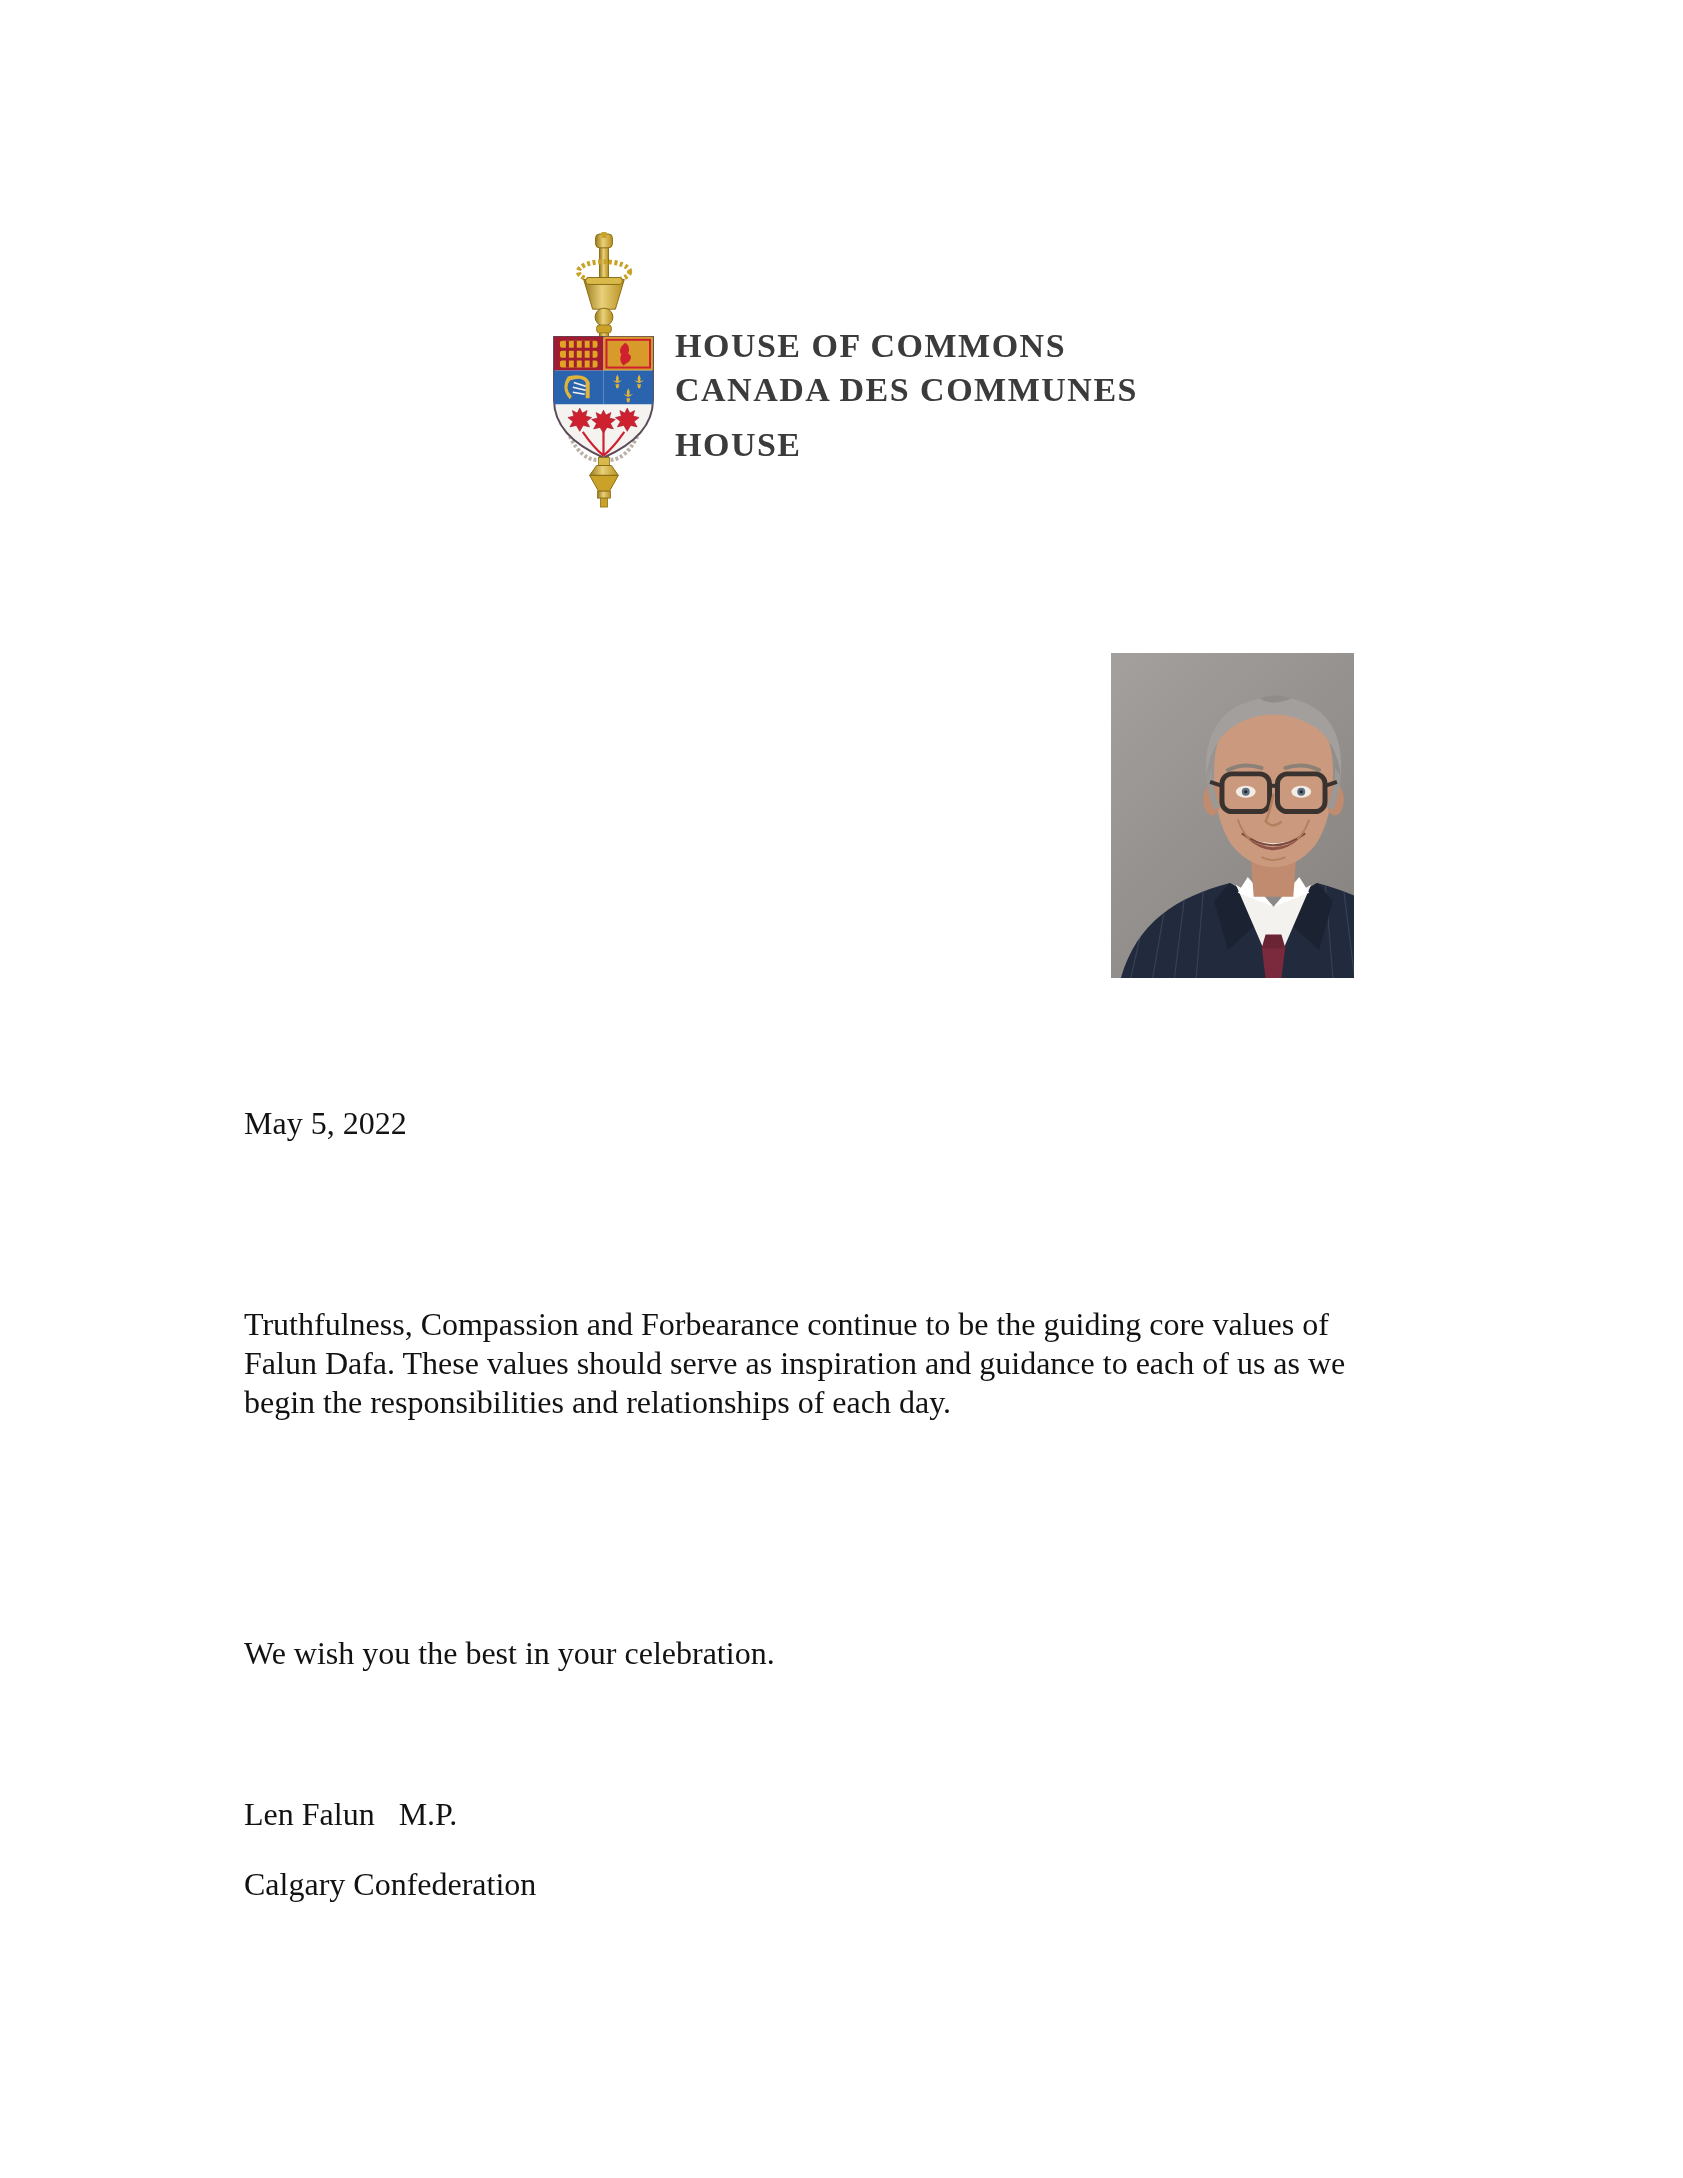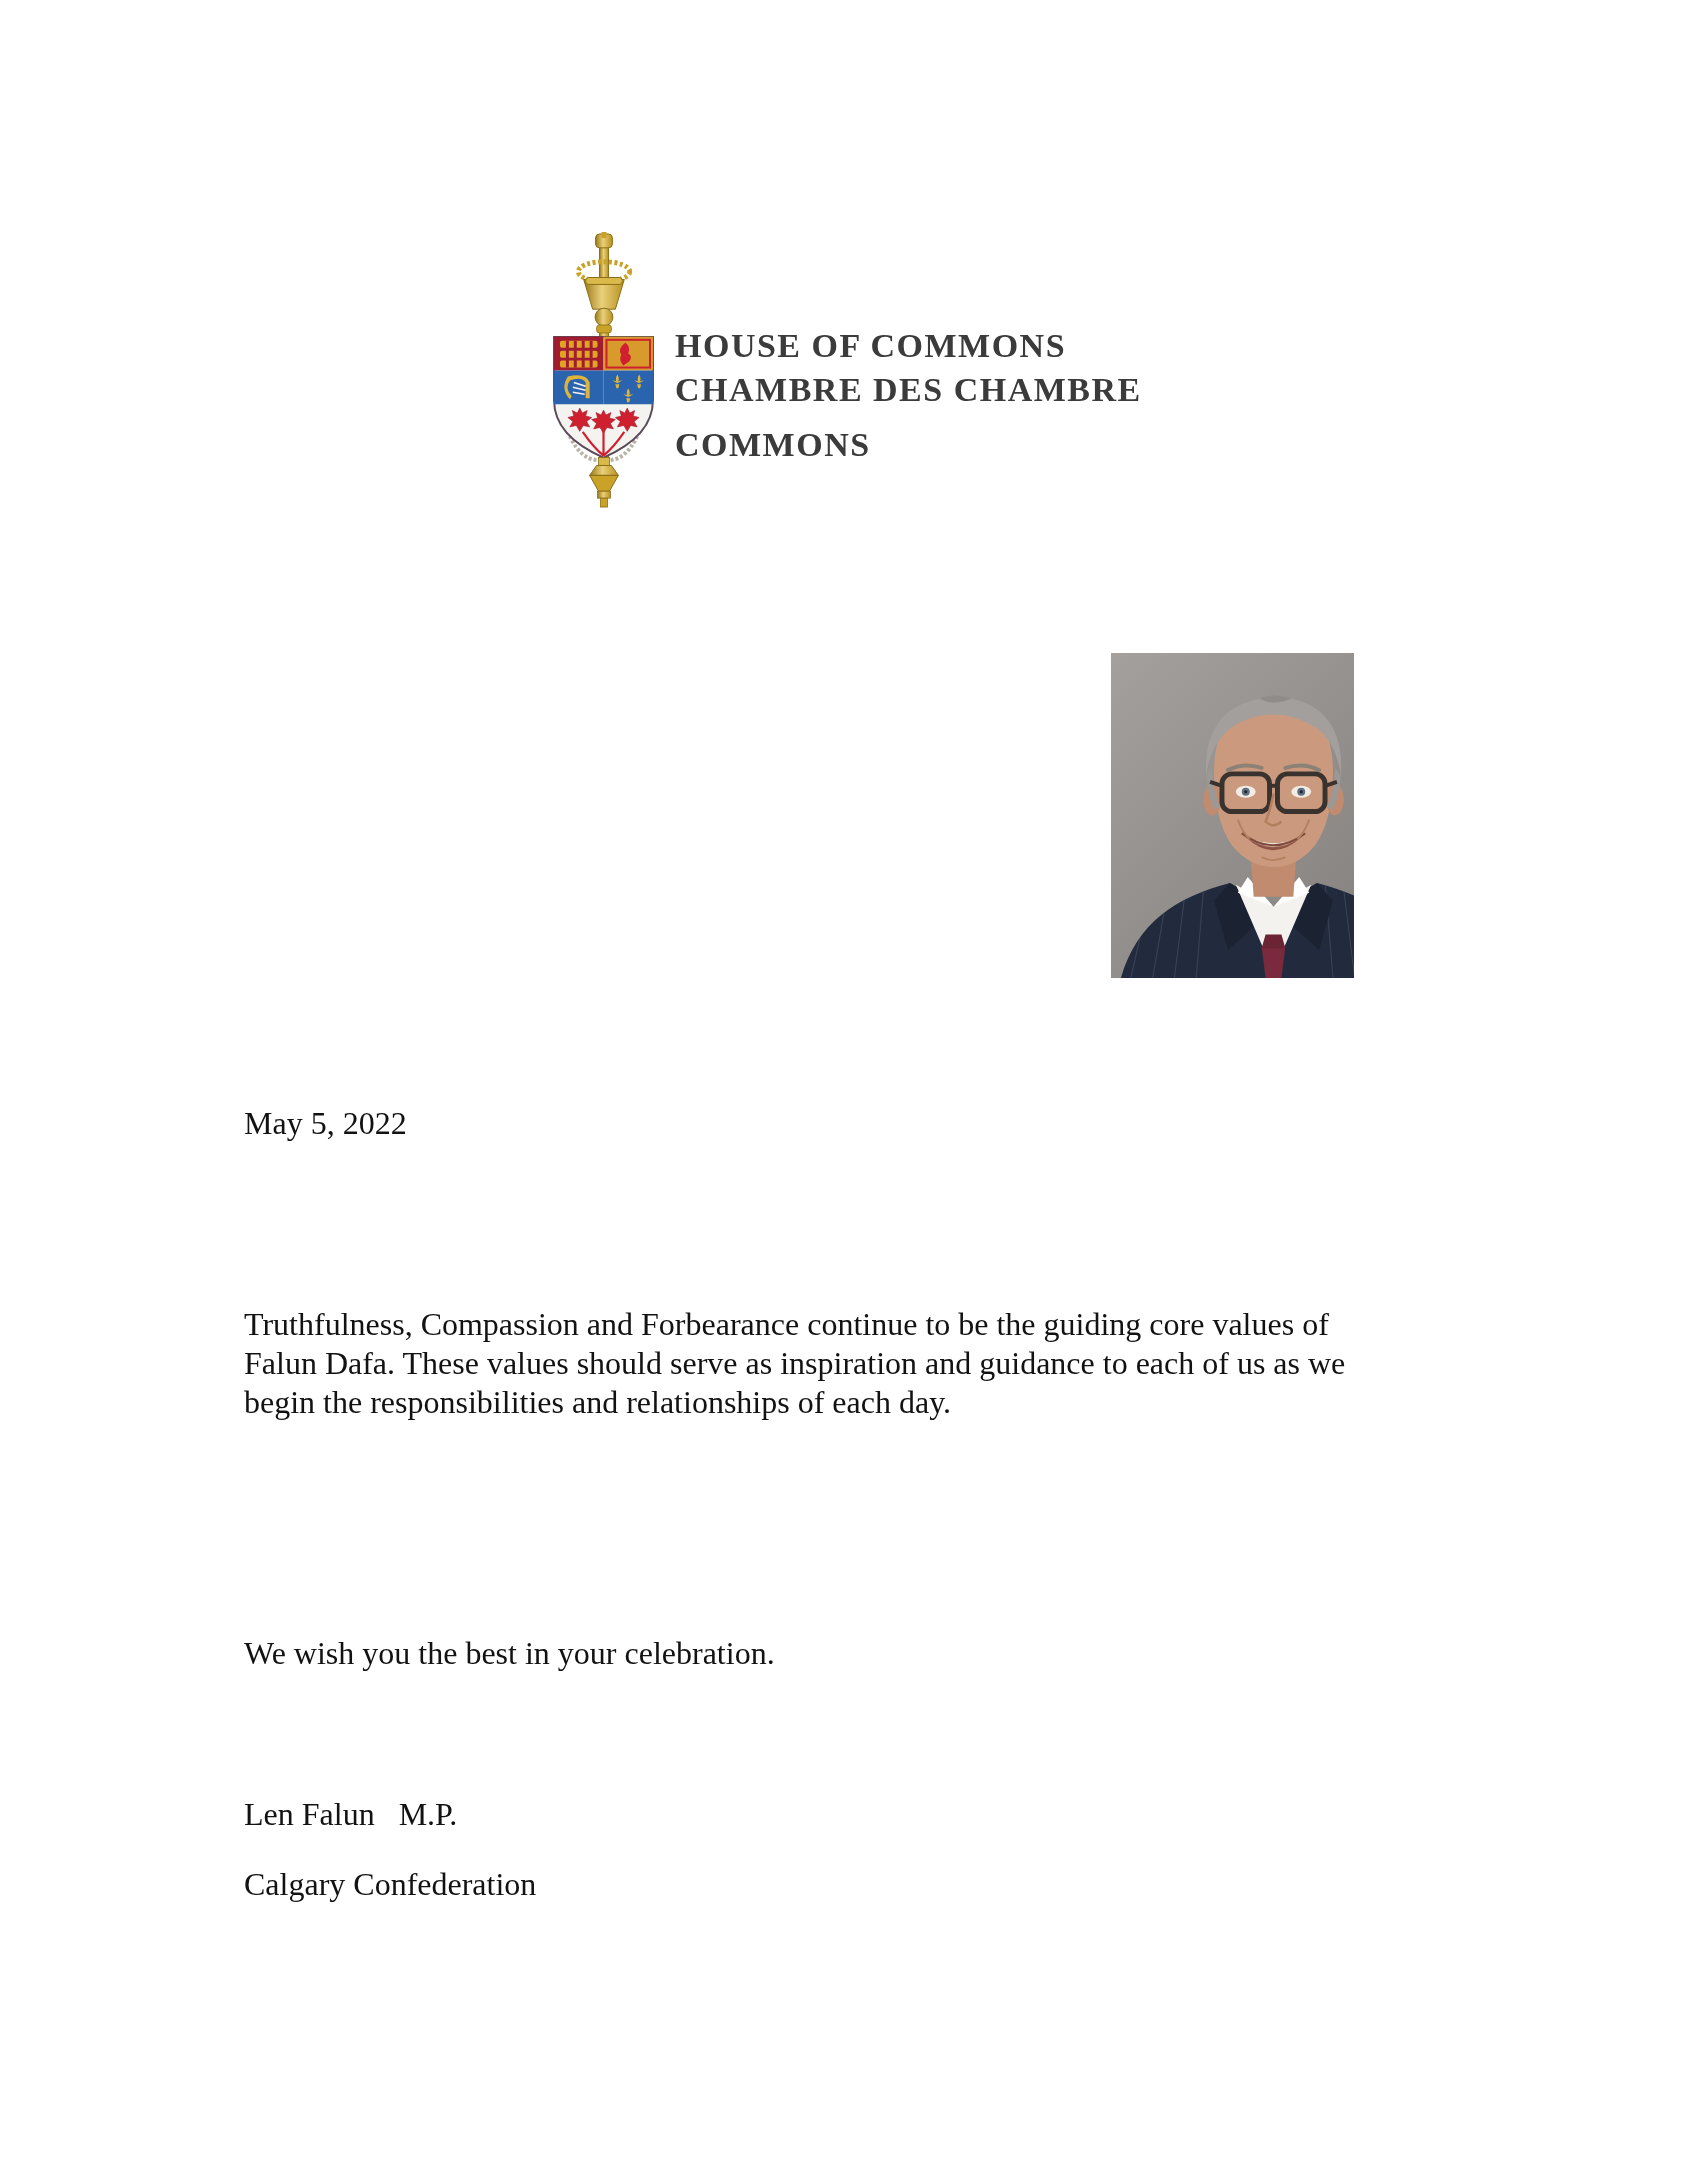--- a/index.html
+++ b/index.html
@@ -132,22 +132,22 @@
     <path d="M37 202 Q48 218 58 226 M79 202 Q68 218 58 226 M58 200 L58 226" stroke="#cf2030" stroke-width="2.2" fill="none"></path>
 
     <rect x="53" y="228" width="11" height="8" fill="#d9b94a" stroke="#8a6d14" stroke-width="0.8"></rect>
     <path d="M44 246 L73 246 L66 236 L51 236 Z" fill="url(#goldGrad)" stroke="#8a6d14" stroke-width="1"></path>
     <path d="M44 246 L73 246 L64 262 L53 262 Z" fill="#c9a227" stroke="#8a6d14" stroke-width="1"></path>
     <rect x="52" y="262" width="13" height="7" fill="url(#goldGrad)" stroke="#8a6d14" stroke-width="0.8"></rect>
     <rect x="55" y="269" width="7" height="9" fill="#c9a227" stroke="#8a6d14" stroke-width="0.8"></rect>
   </svg>
 
   <div class="wordmark-line wm-1">HOUSE OF COMMONS</div>
-  <div class="wordmark-line wm-2">CHAMBRE DES CHAMBRE</div>
-  <div class="wordmark-line wm-3">COMMONS</div>
+  <div class="wordmark-line wm-2">CANADA DES COMMUNES</div>
+  <div class="wordmark-line wm-3">HOUSE</div>
 
   <svg class="portrait" viewBox="0 0 328 328" aria-hidden="true">
     <defs>
       <linearGradient id="bgGrad" x1="0" y1="0" x2="1" y2="1">
         <stop offset="0" stop-color="#a3a09e"></stop>
         <stop offset="1" stop-color="#7f7c7a"></stop>
       </linearGradient>
       <clipPath id="photoClip">
           <rect x="0" y="0" width="328" height="328"></rect>
         </clipPath>

